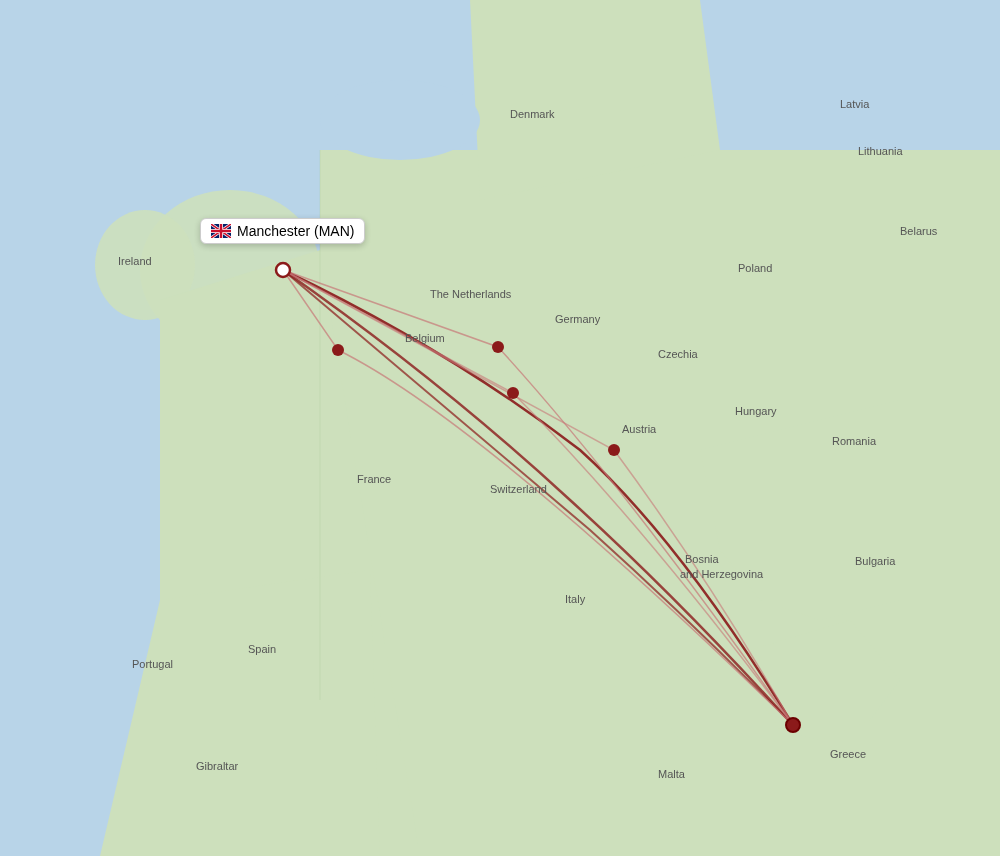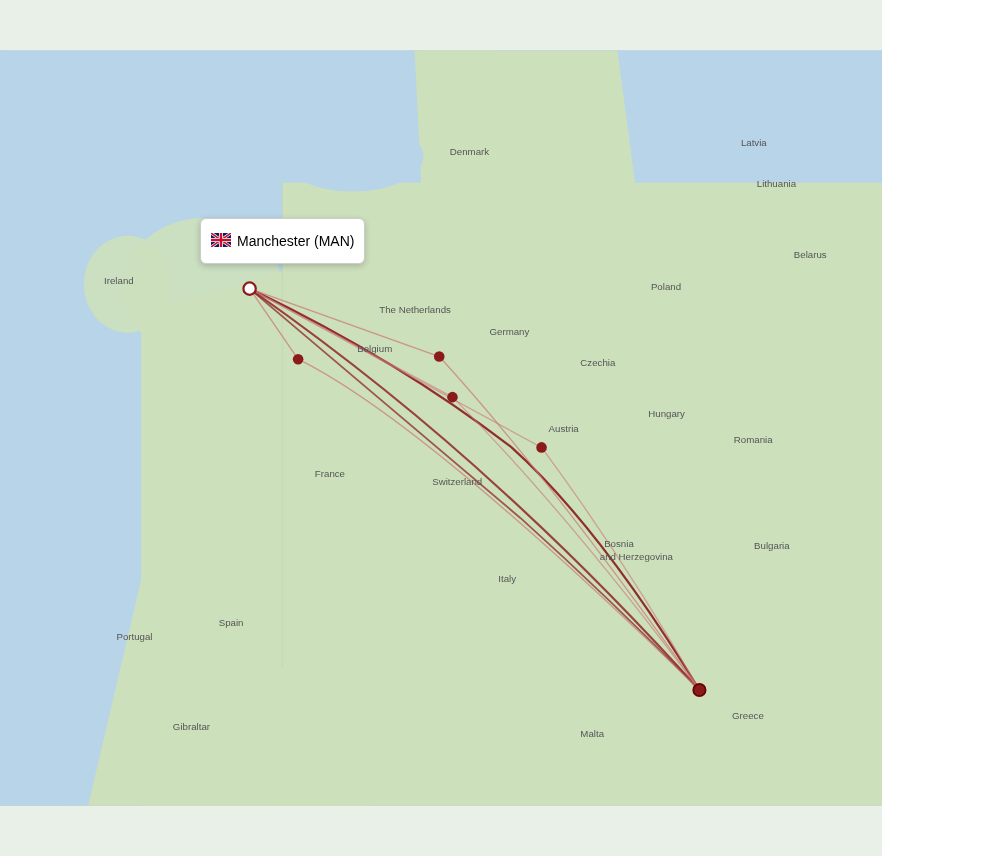--- a/index.html
+++ b/index.html
@@ -1,41 +1,41 @@
 <!DOCTYPE html>
 <html><head>
   <meta charset="utf-8">
   <style>
     * { margin: 0; padding: 0; box-sizing: border-box; }
     body { width: 1000px; height: 856px; overflow: hidden; font-family: Arial, sans-serif; }
     
     #map-container {
-      width: 882px;
+      width: 1000px;
       height: 856px;
       position: relative;
       background: #e8f0e8;
     }
 
     
     #map-svg {
       width: 100%;
       height: 100%;
       position: absolute;
       top: 0; left: 0;
     }
 
     
     .map-label {
       position: absolute;
       background: white;
       border: 1px solid #ccc;
       border-radius: 6px;
-      padding: 14px 10px;
+      padding: 4px 10px;
       display: flex;
-      align-items: flex-start;
+      align-items: center;
       gap: 6px;
       font-size: 14px;
       font-weight: 500;
       box-shadow: 0 2px 6px rgba(0,0,0,0.2);
       white-space: nowrap;
       z-index: 10;
     }
 
     .flag-icon {
       width: 20px;

